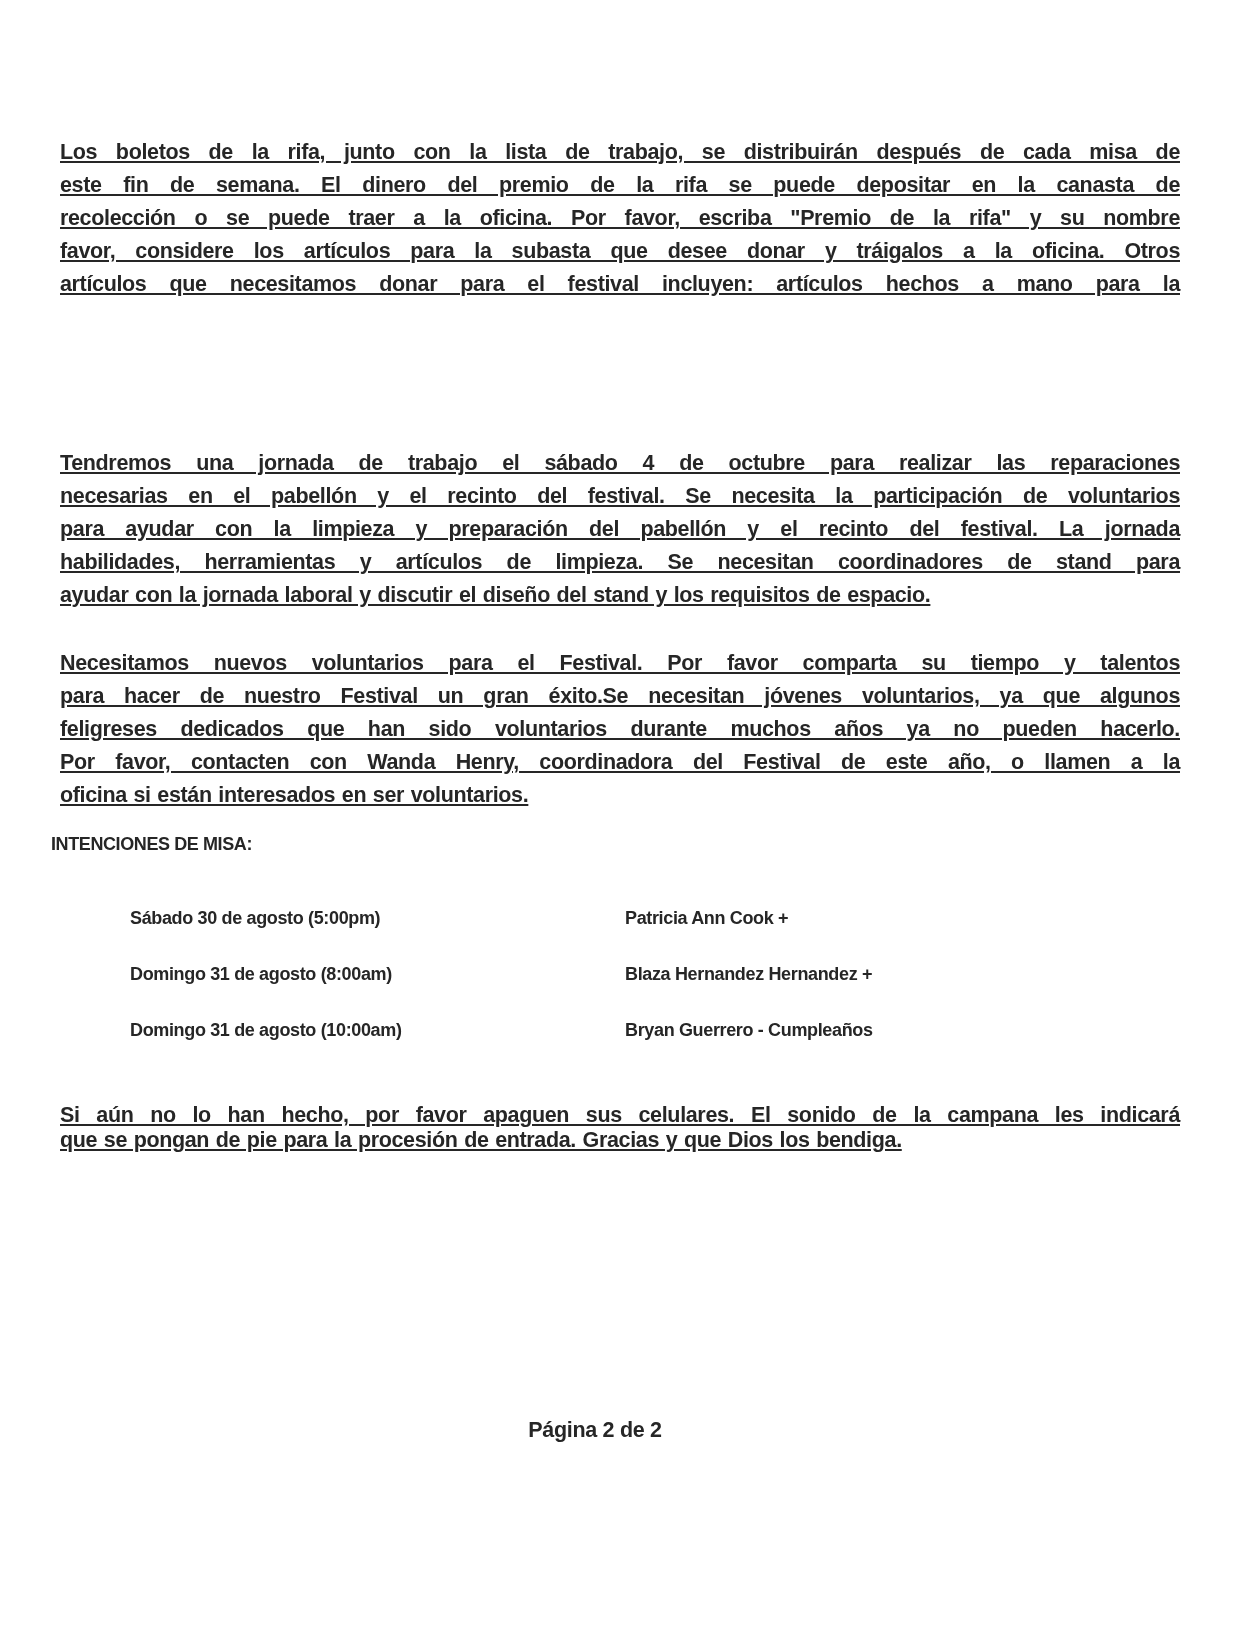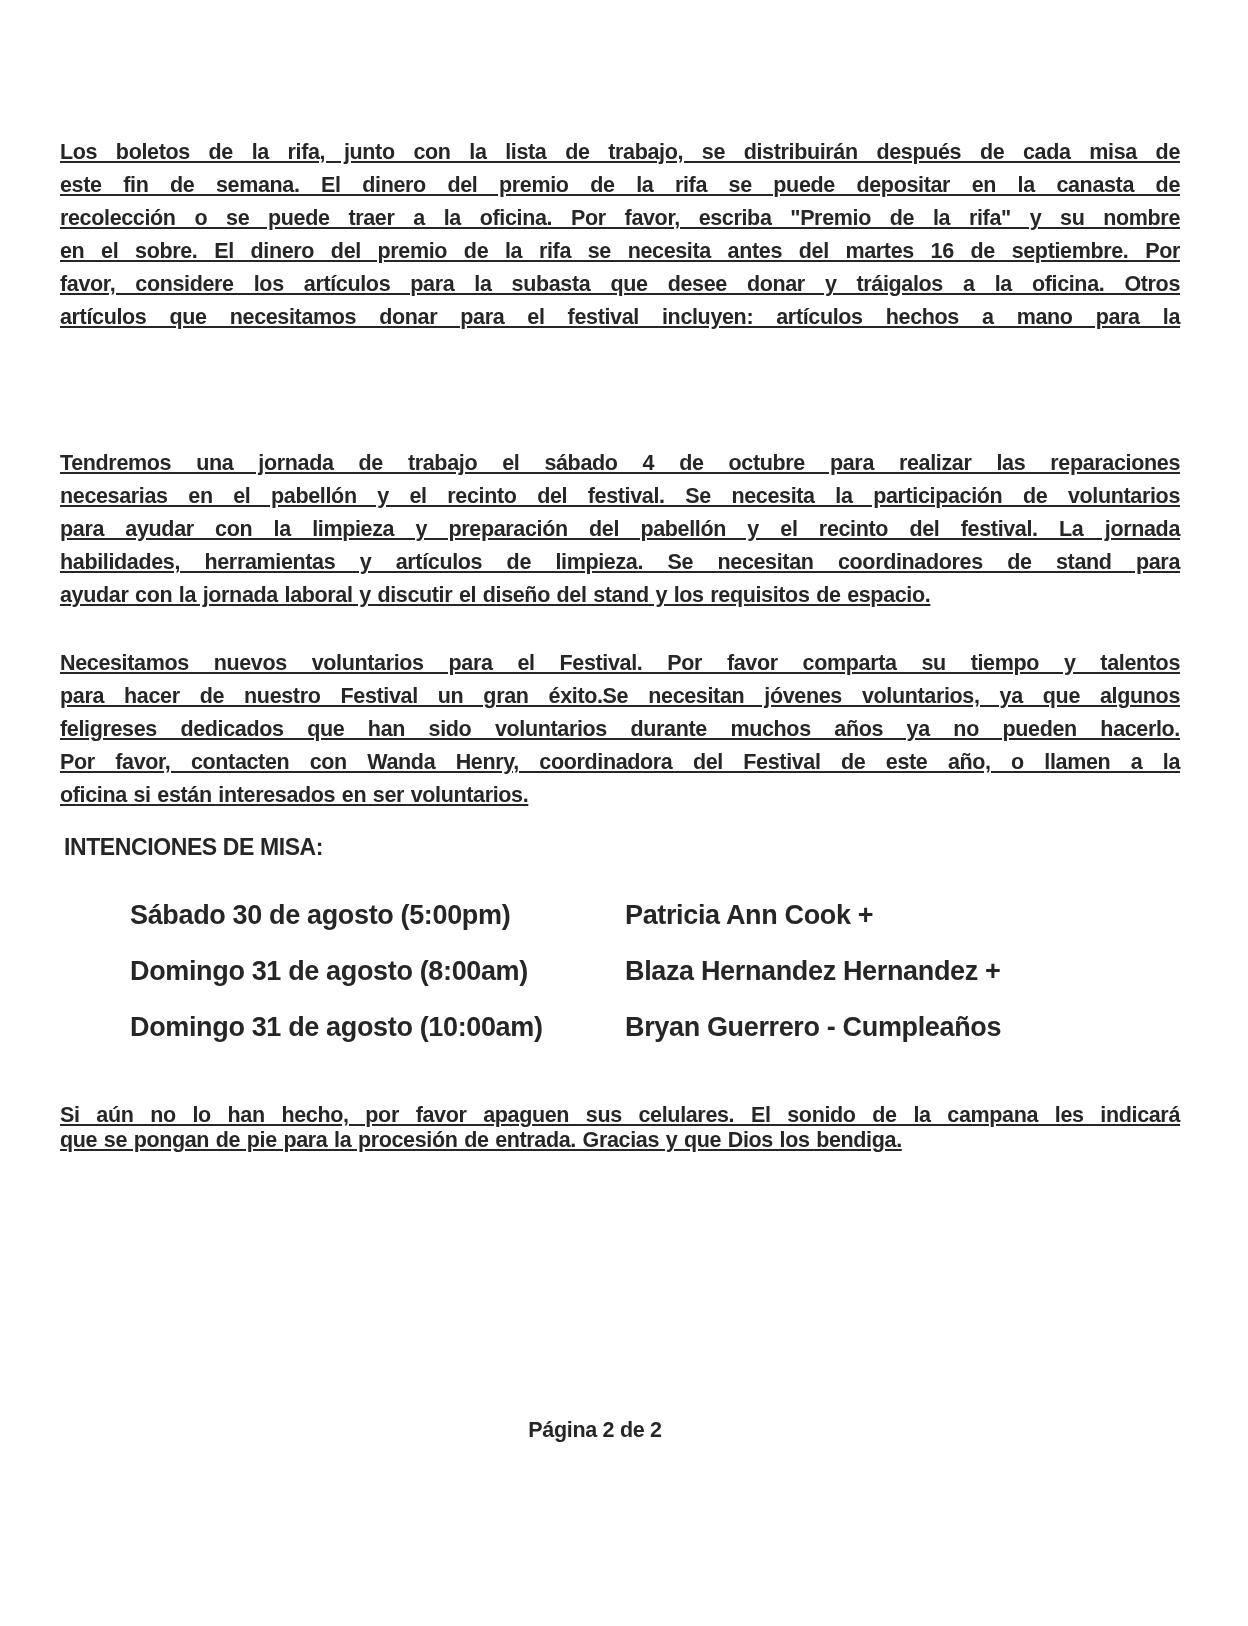--- a/index.html
+++ b/index.html
@@ -13,45 +13,44 @@
       position: absolute; left: 60px; width: 1120px;
       font-size: 21.5px; line-height: 33px; text-align: justify;
       letter-spacing: -0.35px; word-spacing: 1px;
     }
     .para .ln { display: block; text-align: justify; text-align-last: justify; white-space: nowrap; text-decoration: underline; }
     .para .ln.last { text-align-last: left; }
     #p1 { top: 136px; }
     #p2 { top: 447px; }
     #p3 { top: 647px; }
     .heading {
-      position: absolute; left: 64px; top: 834px;
-      font-size: 23px; letter-spacing: -0.4px;
+      position: absolute; left: 51px; top: 834px;
+      font-size: 18px; letter-spacing: -0.4px;
     }
-    .intent-row { position: absolute; font-size: 27px; letter-spacing: -0.35px; }
+    .intent-row { position: absolute; font-size: 18px; letter-spacing: -0.35px; margin-top: 8px; }
     .intent-date { left: 130px; }
     .intent-name { left: 625px; }
     #r0d, #r0n { top: 900px; }
     #r1d, #r1n { top: 956px; }
     #r2d, #r2n { top: 1012px; }
     #p4 { top: 1097px; line-height: 25px; margin-top: 6px; }
     .footer {
       position: absolute; left: 0; width: 1190px; top: 1418px; text-align: center;
       font-size: 21.5px; letter-spacing: -0.3px;
     }
   </style>
 </head>
 <body>
 
 <div class="page">
 
   <div class="para" id="p1">
     <span class="ln">Los boletos de la rifa, junto con la lista de trabajo, se distribuirán después de cada misa de</span>
     <span class="ln">este fin de semana. El dinero del premio de la rifa se puede depositar en la canasta de</span>
     <span class="ln">recolección o se puede traer a la oficina. Por favor, escriba "Premio de la rifa" y su nombre</span>
-    <span class="ln">en el sobre. El dinero del premio de la rifa se necesita antes del martes 16 de septiembre. Por</span>
     <span class="ln">favor, considere los artículos para la subasta que desee donar y tráigalos a la oficina. Otros</span>
     <span class="ln">artículos que necesitamos donar para el festival incluyen: artículos hechos a mano para la</span>
   </div>
 
   <div class="para" id="p2">
     <span class="ln">Tendremos una jornada de trabajo el sábado 4 de octubre para realizar las reparaciones</span>
     <span class="ln">necesarias en el pabellón y el recinto del festival. Se necesita la participación de voluntarios</span>
     <span class="ln">para ayudar con la limpieza y preparación del pabellón y el recinto del festival. La jornada</span>
     <span class="ln">habilidades, herramientas y artículos de limpieza. Se necesitan coordinadores de stand para</span>
     <span class="ln last">ayudar con la jornada laboral y discutir el diseño del stand y los requisitos de espacio.</span>

